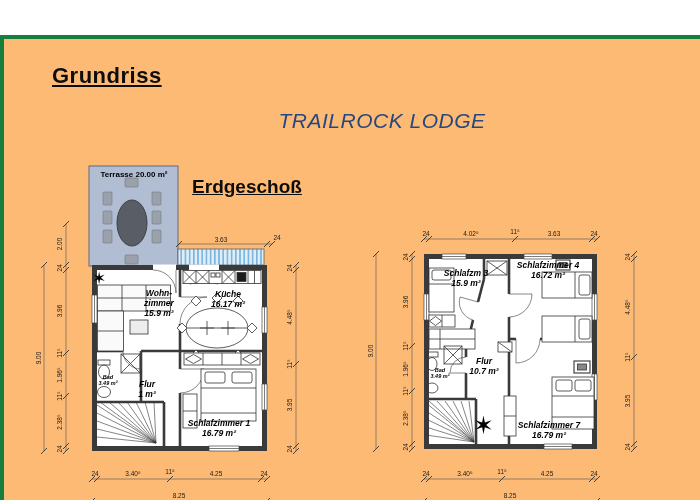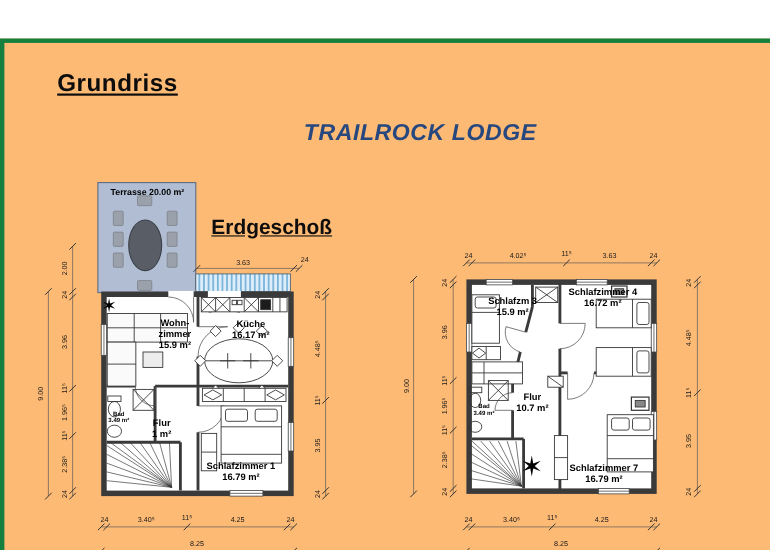--- a/index.html
+++ b/index.html
@@ -2,26 +2,26 @@
 <html><head>
 <meta charset="utf-8">
 <style>
   html,body{margin:0;padding:0;background:#fff;}
   .page{position:relative;width:698px;height:498px;border:4px solid #15803d;background:#fdba74;
         font-family:"Liberation Sans", sans-serif;overflow:hidden;margin-top:35px;}
   svg.plan{position:absolute;left:0;top:0;pointer-events:none;}
   .title{position:absolute;left:48px;top:24px;font-size:22px;font-weight:bold;
          text-decoration:underline;color:#0d0d0d;letter-spacing:.5px;}
   .brand{position:absolute;left:238px;top:70px;width:280px;text-align:center;font-size:21px;
-         font-style:italic;font-weight:bold;color:#27477f;letter-spacing:.5px;}
+         font-style:italic;font-weight:normal;color:#27477f;letter-spacing:.5px;}
   .floor-heading{position:absolute;width:150px;text-align:center;font-size:19px;font-weight:bold;
          text-decoration:underline;color:#0d0d0d;}
   .room-label{position:absolute;text-align:center;font-weight:bold;font-size:8.5px;
          line-height:1.18;color:#000;}
-  .room-label span{display:block;}
+  .room-label span{display:block;font-style:italic;}
   .room-label.tiny{font-size:5.5px;line-height:1.15;}
   .terr-label{position:absolute;left:88px;top:131px;width:84px;text-align:center;
          font-size:8px;font-weight:bold;color:#000;}
   .dimh,.dimv{position:absolute;font-size:6.5px;color:#1a1a1a;white-space:nowrap;}
   .dimh{transform:translate(-50%,-50%);}
   .dimv{transform:translate(-50%,-50%) rotate(-90deg);}
   .star{position:absolute;color:#000;line-height:1;}
 </style>
 </head>
 <body>
@@ -340,21 +340,21 @@
         <path d="M585,443 l6,-6"></path>
         <path d="M590,443 l6,-6"></path>
       <path d="M417,465 l6,-6"></path>
         <path d="M590,465 l6,-6"></path>
     </g>
   </svg>
 
   <div class="title">Grundriss</div>
   <div class="brand">TRAILROCK LODGE</div>
 
-  <div class="floor-heading" style="left:168px;top:158px">Erdgeschoß</div>
+  <div class="floor-heading" style="left:168px;top:137px">Erdgeschoß</div>
 
   <div class="terr-label">Terrasse 20.00 m²</div>
 
   <div class="room-label" style="left:134px;top:249px;width:42px">
     <span>Wohn-zimmer</span>
     <span>15.9 m²</span>
   </div>
   <div class="room-label" style="left:198px;top:250px;width:52px">
     <span>Küche</span>
     <span>16.17 m²</span>

